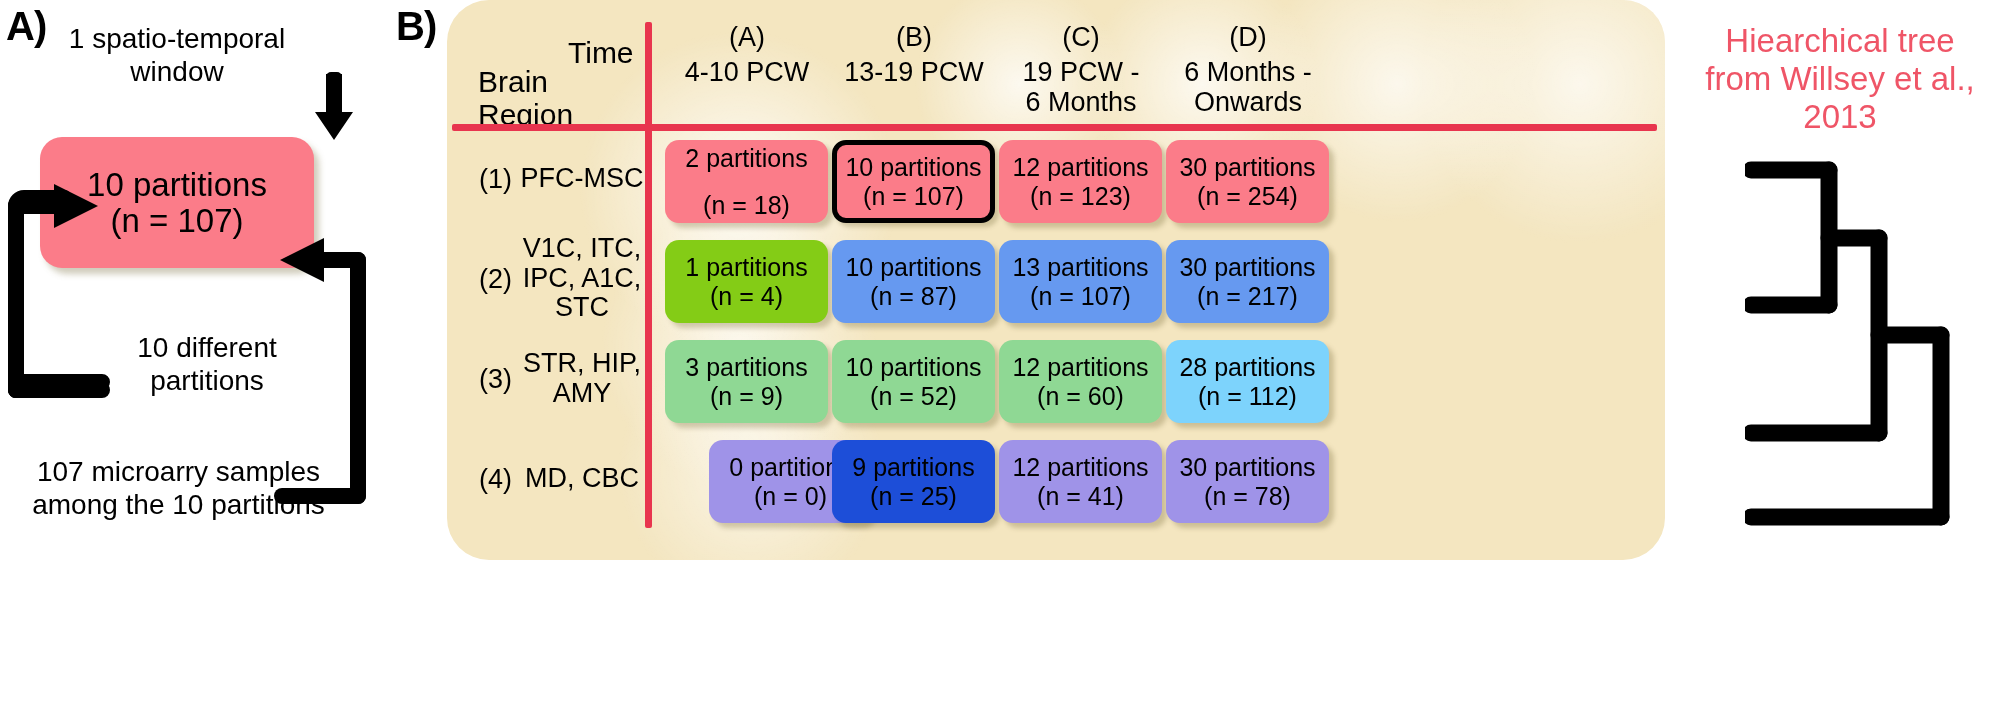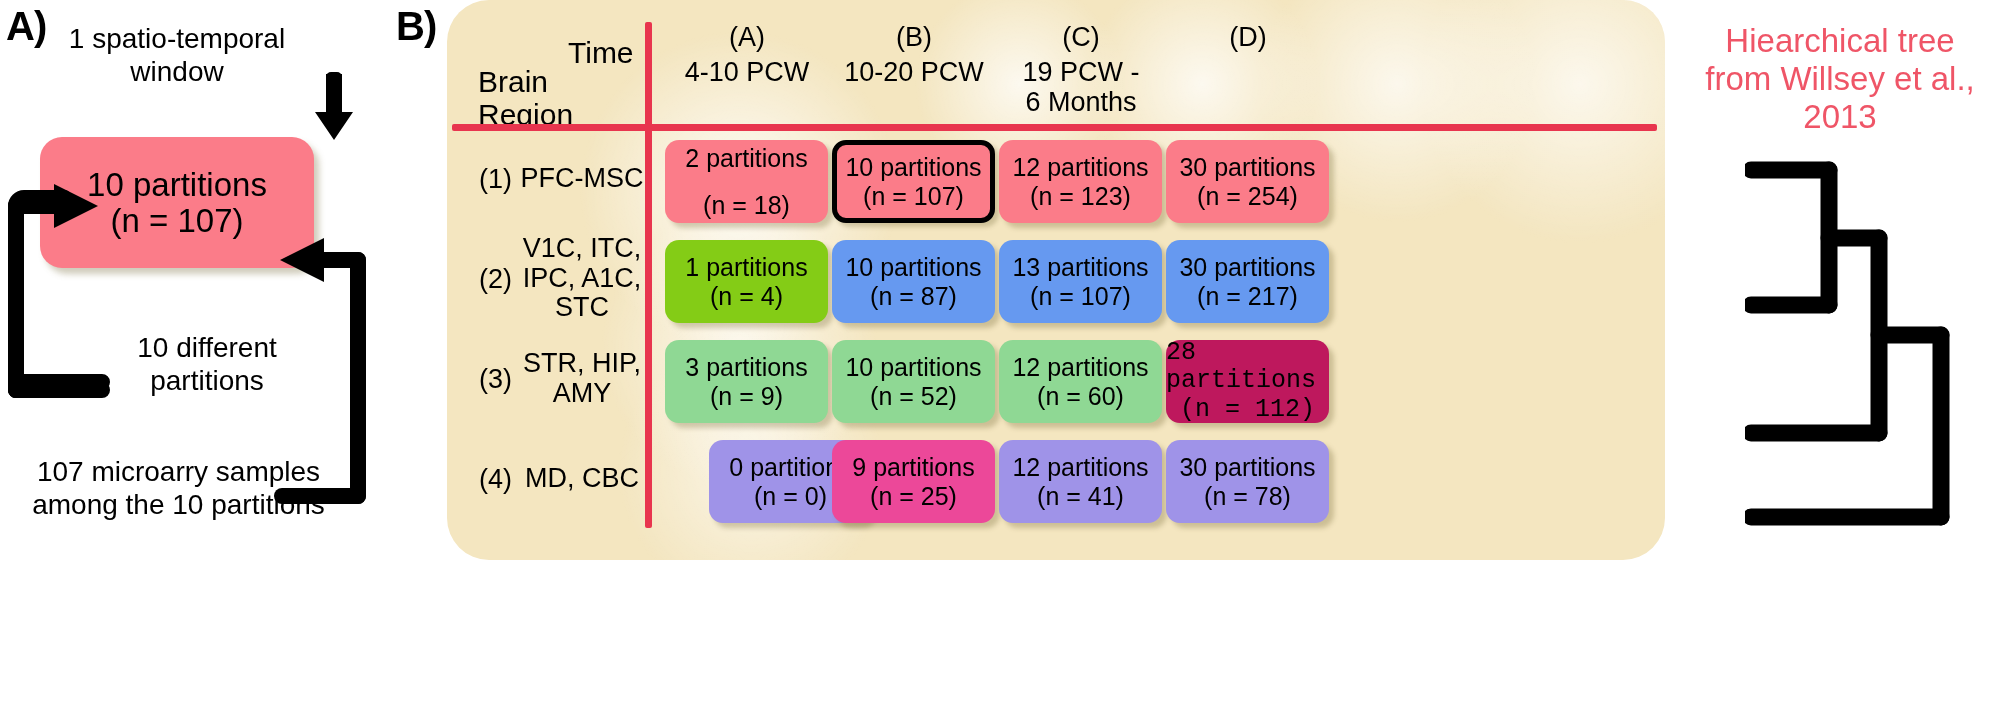--- a/index.html
+++ b/index.html
@@ -275,28 +275,29 @@
 <div id="b-vline"></div>
 <div id="b-hline"></div>
 
 <div id="b-columns">
     <div class="col-head" style="left: 662px;">
       <span class="letter">(A)</span>
       <span class="range">4-10 PCW</span>
     </div>
     <div class="col-head" style="left: 829px;">
       <span class="letter">(B)</span>
-      <span class="range">10-20 PCW</span>
+      <span class="range">13-19 PCW</span>
     </div>
     <div class="col-head" style="left: 996px;">
       <span class="letter">(C)</span>
       <span class="range">19 PCW -<br>6 Months</span>
     </div>
     <div class="col-head" style="left: 1163px;">
       <span class="letter">(D)</span>
+      <span class="range">6 Months -<br>Onwards</span>
     </div>
   </div>
 <div id="b-rows">
     <div class="row-num" style="top: 164px;">(1)</div>
     <div class="row-name" style="top: 164px;">PFC-MSC</div>
     <div class="row-num" style="top: 264px;">(2)</div>
     <div class="row-name" style="top: 234px;">V1C, ITC,<br>IPC, A1C,<br>STC</div>
     <div class="row-num" style="top: 364px;">(3)</div>
     <div class="row-name" style="top: 349px;">STR, HIP,<br>AMY</div>
     <div class="row-num" style="top: 464px;">(4)</div>
@@ -340,29 +341,29 @@
       <div>(n = 9)</div>
     </div>
     <div class="cell" style="left: 832px; top: 340px; background: rgb(143, 216, 148);">
       <div>10 partitions</div>
       <div>(n = 52)</div>
     </div>
     <div class="cell" style="left: 999px; top: 340px; background: rgb(143, 216, 148);">
       <div>12 partitions</div>
       <div>(n = 60)</div>
     </div>
-    <div class="cell" style="left: 1166px; top: 340px; background: #be185d; font-family: Liberation Mono, monospace;">
+    <div class="cell" style="left: 1166px; top: 340px; background: #7dd3fc;">
       <div>28 partitions</div>
       <div>(n = 112)</div>
     </div>
     <div class="cell" style="left: 665px; top: 440px; background: rgb(159, 147, 232); margin-left: 44px;">
       <div>0 partitions</div>
       <div>(n = 0)</div>
     </div>
-    <div class="cell" style="left: 832px; top: 440px; background: #ec4899;">
+    <div class="cell" style="left: 832px; top: 440px; background: #1d4ed8;">
       <div>9 partitions</div>
       <div>(n = 25)</div>
     </div>
     <div class="cell" style="left: 999px; top: 440px; background: rgb(159, 147, 232);">
       <div>12 partitions</div>
       <div>(n = 41)</div>
     </div>
     <div class="cell" style="left: 1166px; top: 440px; background: rgb(159, 147, 232);">
       <div>30 partitions</div>
       <div>(n = 78)</div>

